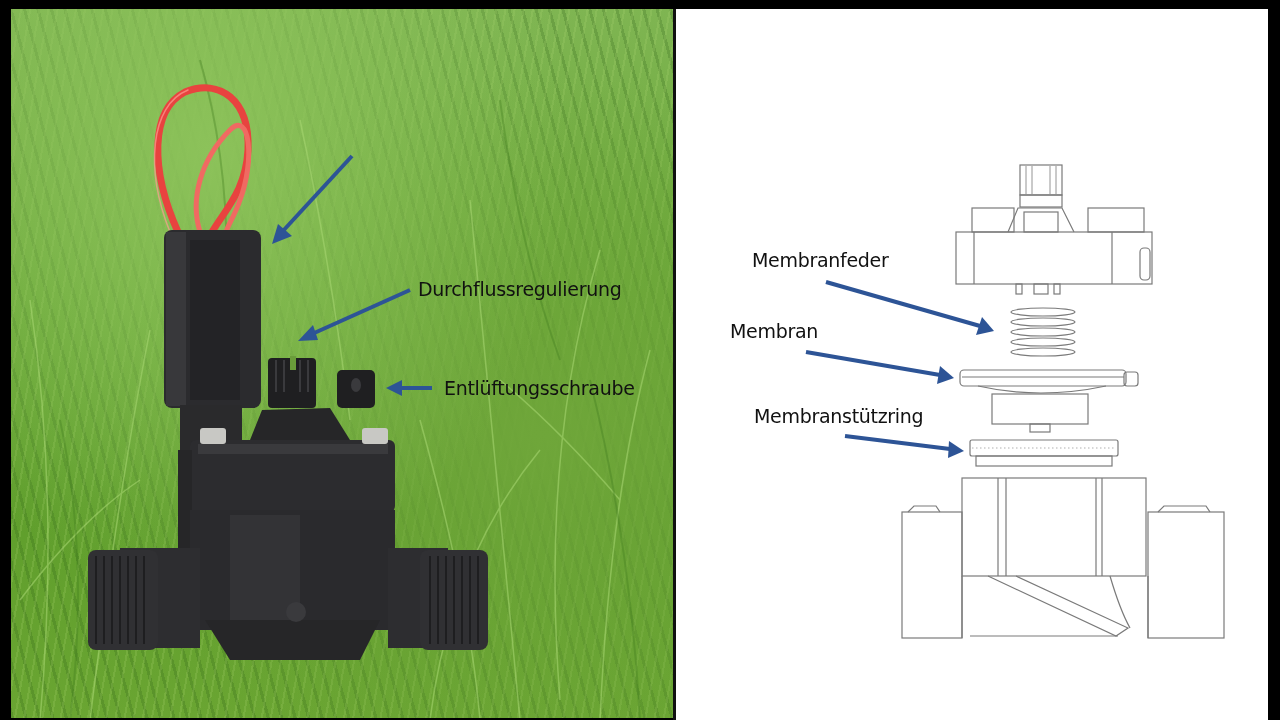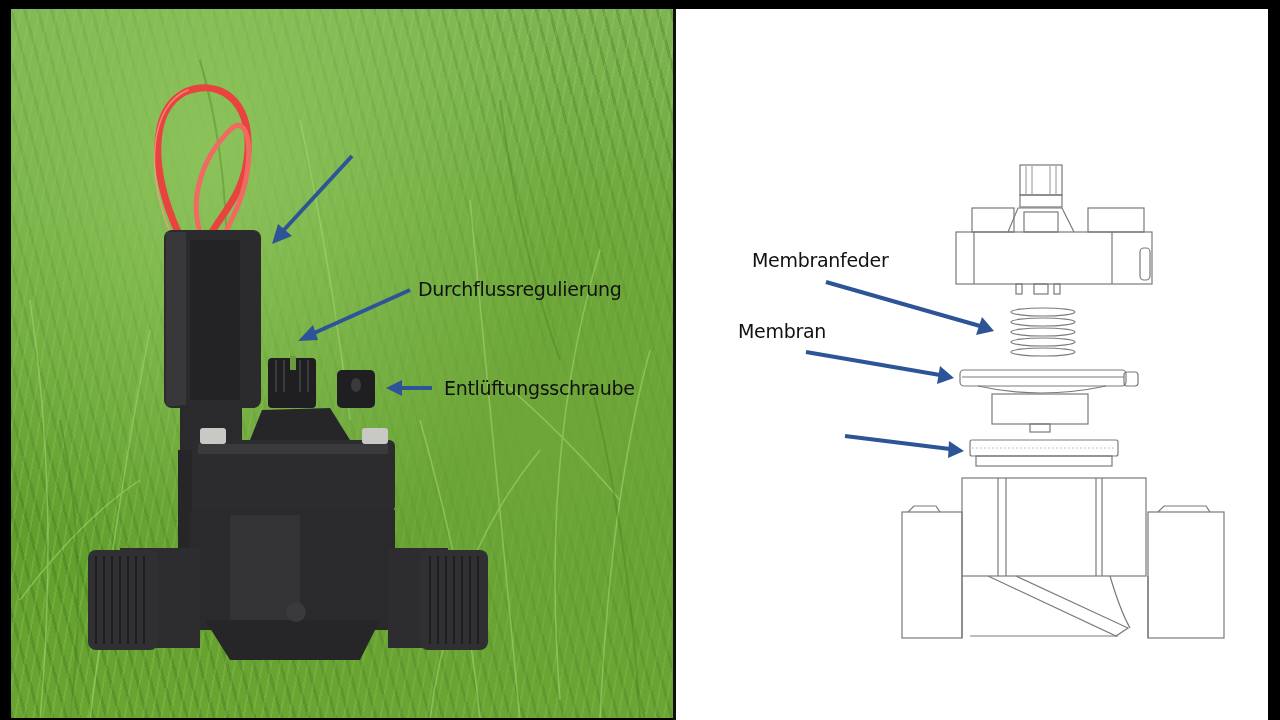--- a/index.html
+++ b/index.html
@@ -190,14 +190,15 @@
       <line x1="826" y1="282" x2="980" y2="326"></line>
       <polygon points="994,331 976,335 982,317" stroke="none"></polygon>
       <line x1="806" y1="352" x2="940" y2="375"></line>
       <polygon points="954,378 937,384 940,366" stroke="none"></polygon>
       <line x1="845" y1="436" x2="950" y2="449"></line>
       <polygon points="964,451 948,458 949,441" stroke="none"></polygon>
     </g>
   </svg>
 
   <div class="label" style="left:76px; top:240px;">Membranfeder</div>
-  <div class="label" style="left:54px; top:311px;margin-left:8px;">Membran</div>
+  <div class="label" style="left:54px; top:311px;">Membran</div>
+  <div class="label" style="left:78px; top:396px;">Membranstützring</div>
 </div>
 
 </body></html>

